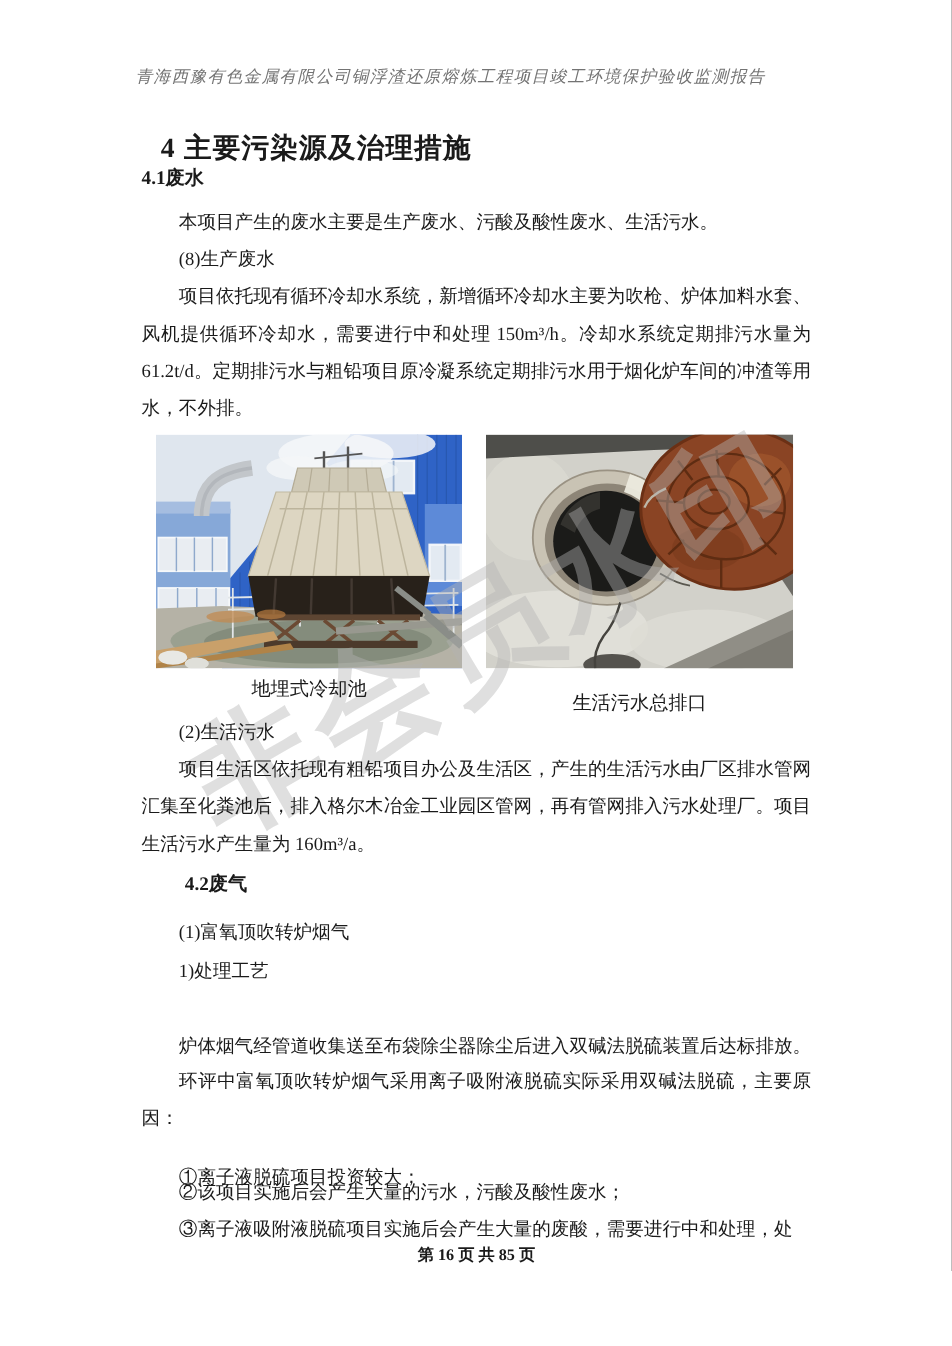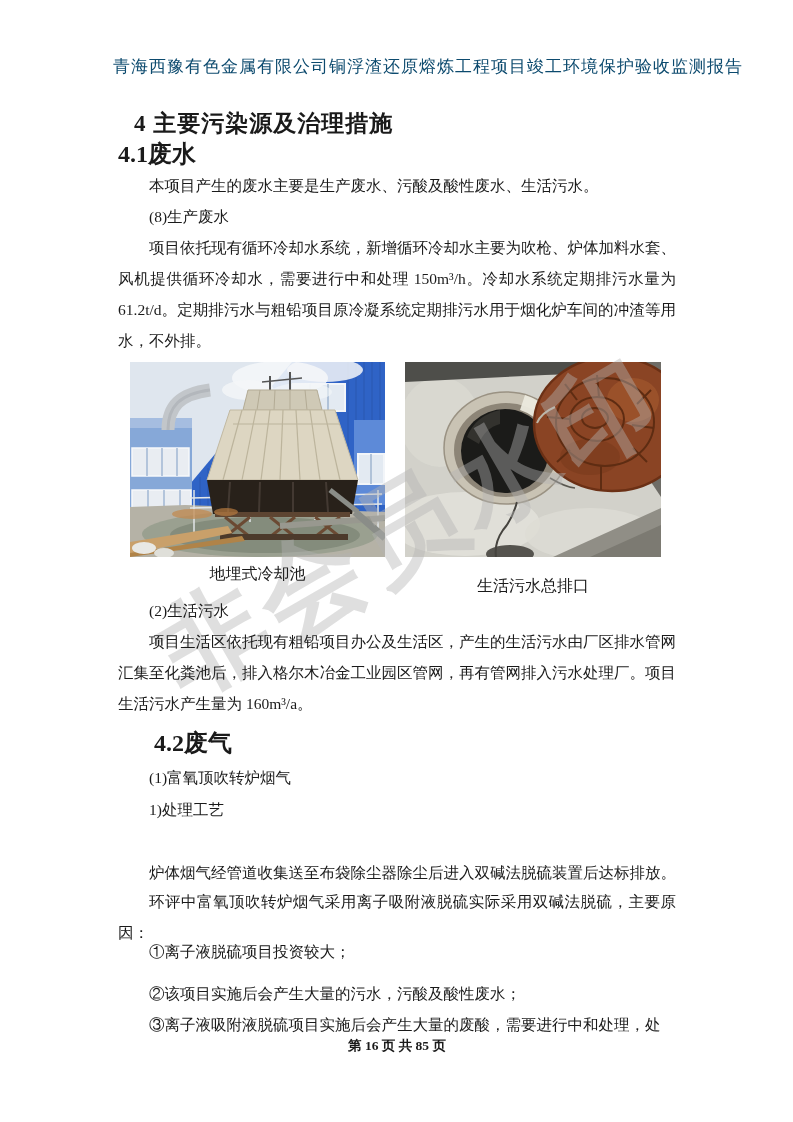--- a/index.html
+++ b/index.html
@@ -15,38 +15,39 @@
     background: #ffffff;
     overflow: hidden;
     font-family: "Liberation Serif", "DejaVu Serif", serif;
     color: #1a1a1a;
   }
   .doc-header {
     position: absolute;
     left: 113px;
     top: 55px;
     width: 560px;
-    font-size: 17px;
+    font-style: italic;
+    font-size: 14px;
     letter-spacing: 1px;
-    color: #0c4a6e;
+    color: #737373;
     white-space: nowrap;
   }
   .chapter-title {
     position: absolute;
     left: 118px;
     top: 92px;
     font-size: 23px;
     font-weight: bold;
     letter-spacing: 1px;
     margin: 16px;
   }
   .section-heading {
     position: absolute;
     left: 118px;
-    font-size: 24px;
+    font-size: 16px;
     font-weight: bold;
     margin: 0;
   }
   .body-block {
     position: absolute;
     left: 118px;
     width: 558px;
     font-size: 15.5px;
     line-height: 31px;
     text-align: justify;
@@ -319,21 +320,21 @@
     <h2 class="section-heading" style="top:727px;margin-left:36px;">4.2废气</h2>
 
     <div class="body-block indent" style="top:762px;">(1)富氧顶吹转炉烟气</div>
 
     <div class="body-block indent" style="top:794px;">1)处理工艺</div>
 
     <div class="body-block indent" style="top:857px;">炉体烟气经管道收集送至布袋除尘器除尘后进入双碱法脱硫装置后达标排放。</div>
 
     <div class="body-block indent" style="top:886px;">环评中富氧顶吹转炉烟气采用离子吸附液脱硫实际采用双碱法脱硫，主要原因：</div>
 
-    <div class="body-block indent" style="top:936px;">①离子液脱硫项目投资较大；</div>
+    <div class="body-block indent" style="top:966px;">①离子液脱硫项目投资较大；</div>
 
     <div class="body-block indent" style="top:978px;">②该项目实施后会产生大量的污水，污酸及酸性废水；</div>
 
     <div class="body-block indent" style="top:1009px;">③离子液吸附液脱硫项目实施后会产生大量的废酸，需要进行中和处理，处</div>
 
   </div>
 
   <div class="doc-footer">第 16 页 共 85 页</div>
 
 </div>

